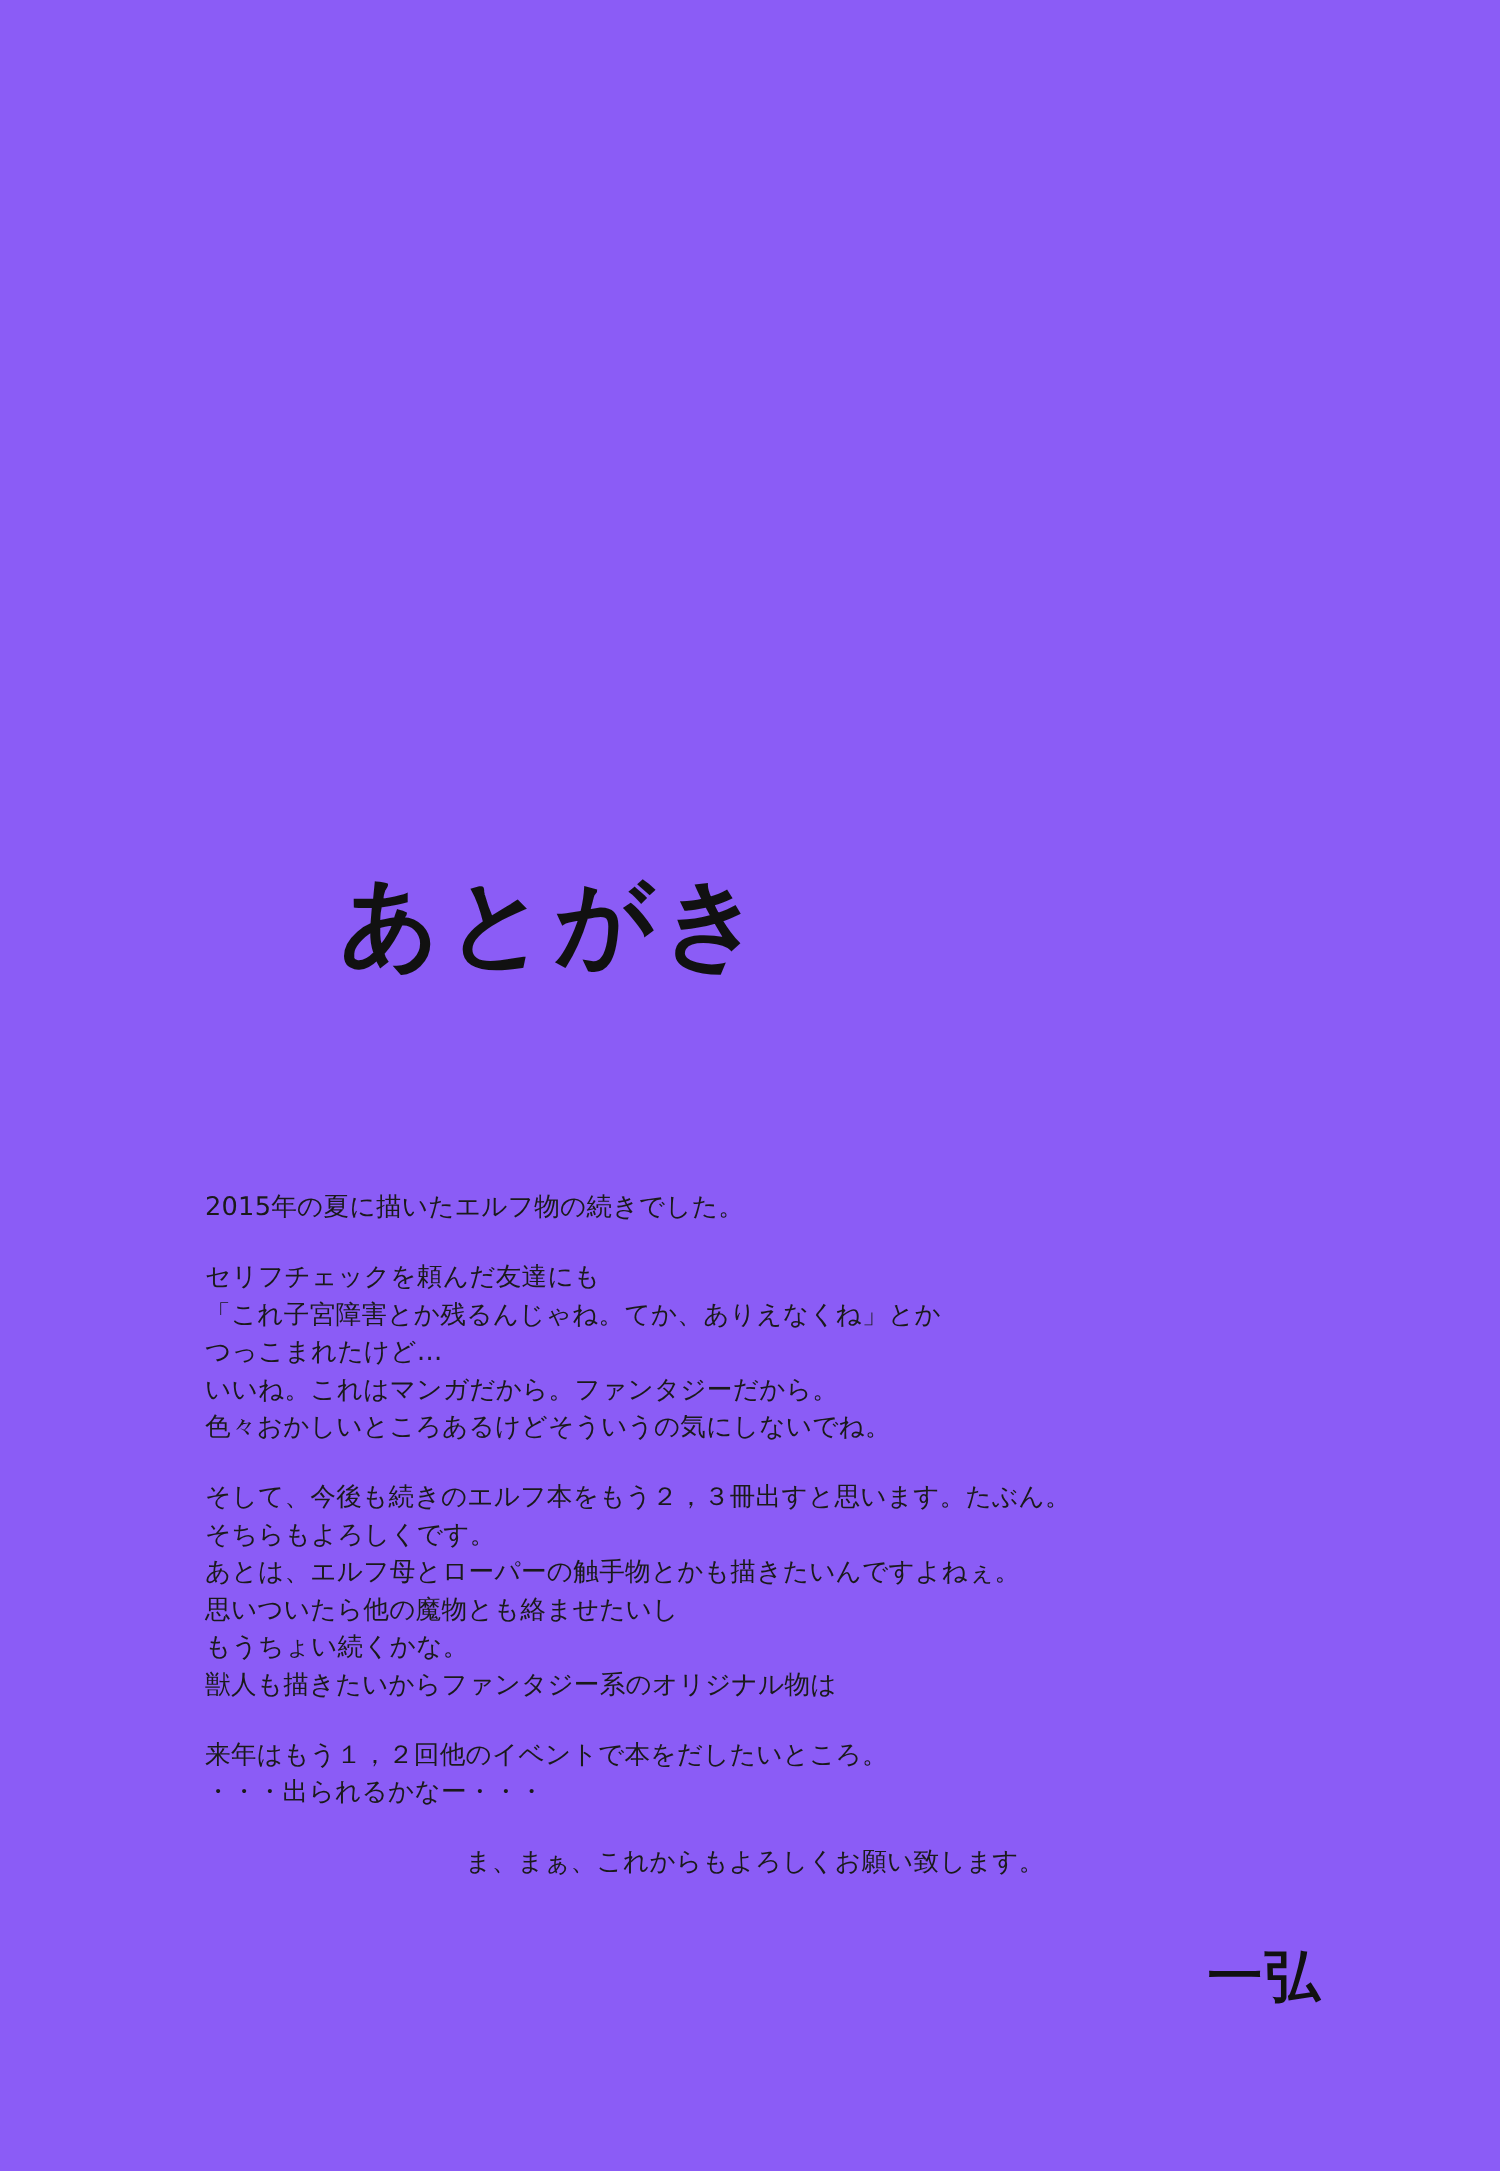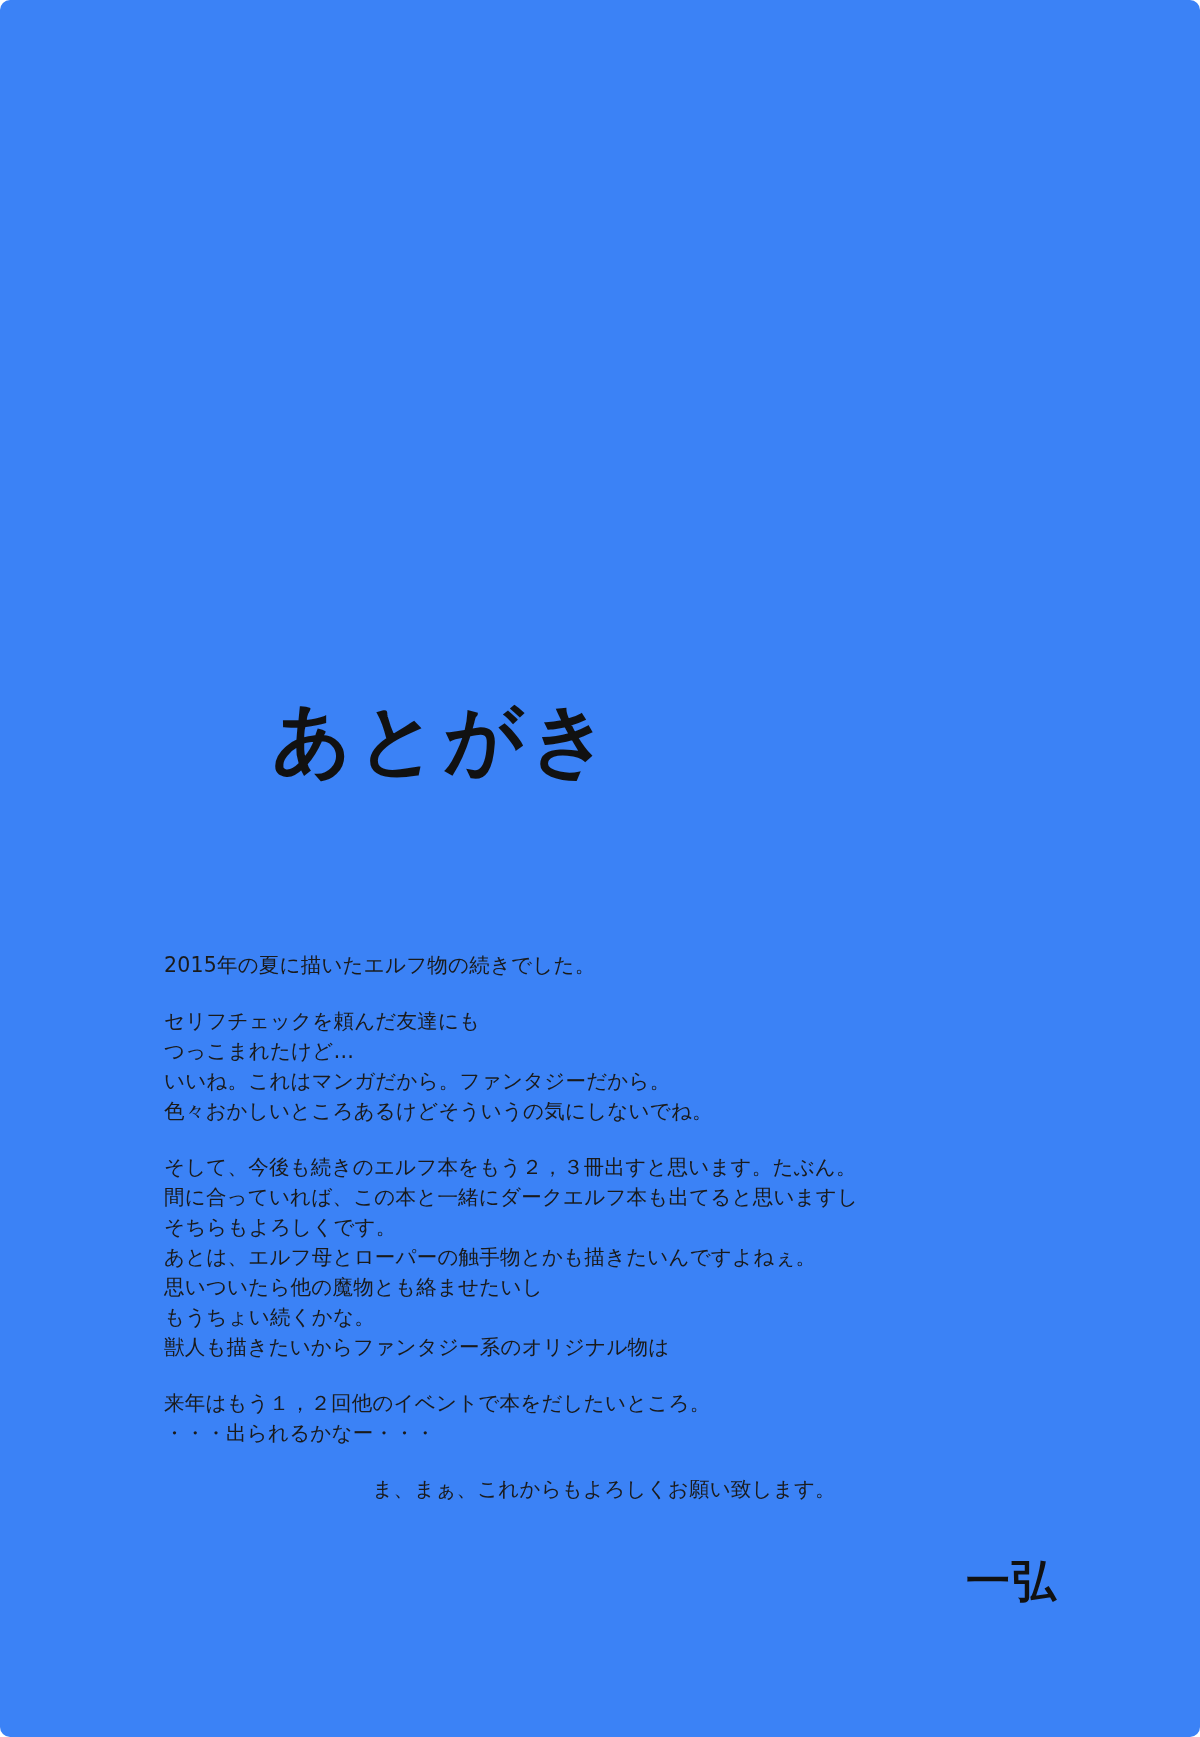--- a/index.html
+++ b/index.html
@@ -11,22 +11,21 @@
     width: 1200px;
     height: 1737px;
     position: relative;
     font-family: "Liberation Sans", sans-serif;
     color: #1a1a1a;
     overflow: hidden;
   }
   .page {
     position: absolute;
     inset: 0;
-    background: #3b82f6;
-    border-radius: 10px;
+    background: #8b5cf6;
   }
   
   .afterword-title {
     position: absolute;
     left: 272px;
     top: 700px;
     font-size: 78px;
     font-weight: 700;
     letter-spacing: 6px;
     line-height: 1;
@@ -77,28 +76,28 @@
   <div class="afterword-title">あとがき</div>
 
   <div class="body-block">
 
     <div class="para">
       <div class="line">2015年の夏に描いたエルフ物の続きでした。</div>
     </div>
 
     <div class="para">
       <div class="line">セリフチェックを頼んだ友達にも</div>
+      <div class="line">「これ子宮障害とか残るんじゃね。てか、ありえなくね」とか</div>
       <div class="line">つっこまれたけど…</div>
       <div class="line">いいね。これはマンガだから。ファンタジーだから。</div>
       <div class="line">色々おかしいところあるけどそういうの気にしないでね。</div>
     </div>
 
     <div class="para">
       <div class="line">そして、今後も続きのエルフ本をもう２，３冊出すと思います。たぶん。</div>
-      <div class="line">間に合っていれば、この本と一緒にダークエルフ本も出てると思いますし</div>
       <div class="line">そちらもよろしくです。</div>
       <div class="line">あとは、エルフ母とローパーの触手物とかも描きたいんですよねぇ。</div>
       <div class="line">思いついたら他の魔物とも絡ませたいし</div>
       <div class="line">もうちょい続くかな。</div>
       <div class="line">獣人も描きたいからファンタジー系のオリジナル物は</div>
     </div>
 
     <div class="para">
       <div class="line">来年はもう１，２回他のイベントで本をだしたいところ。</div>
       <div class="line">・・・出られるかなー・・・</div>

